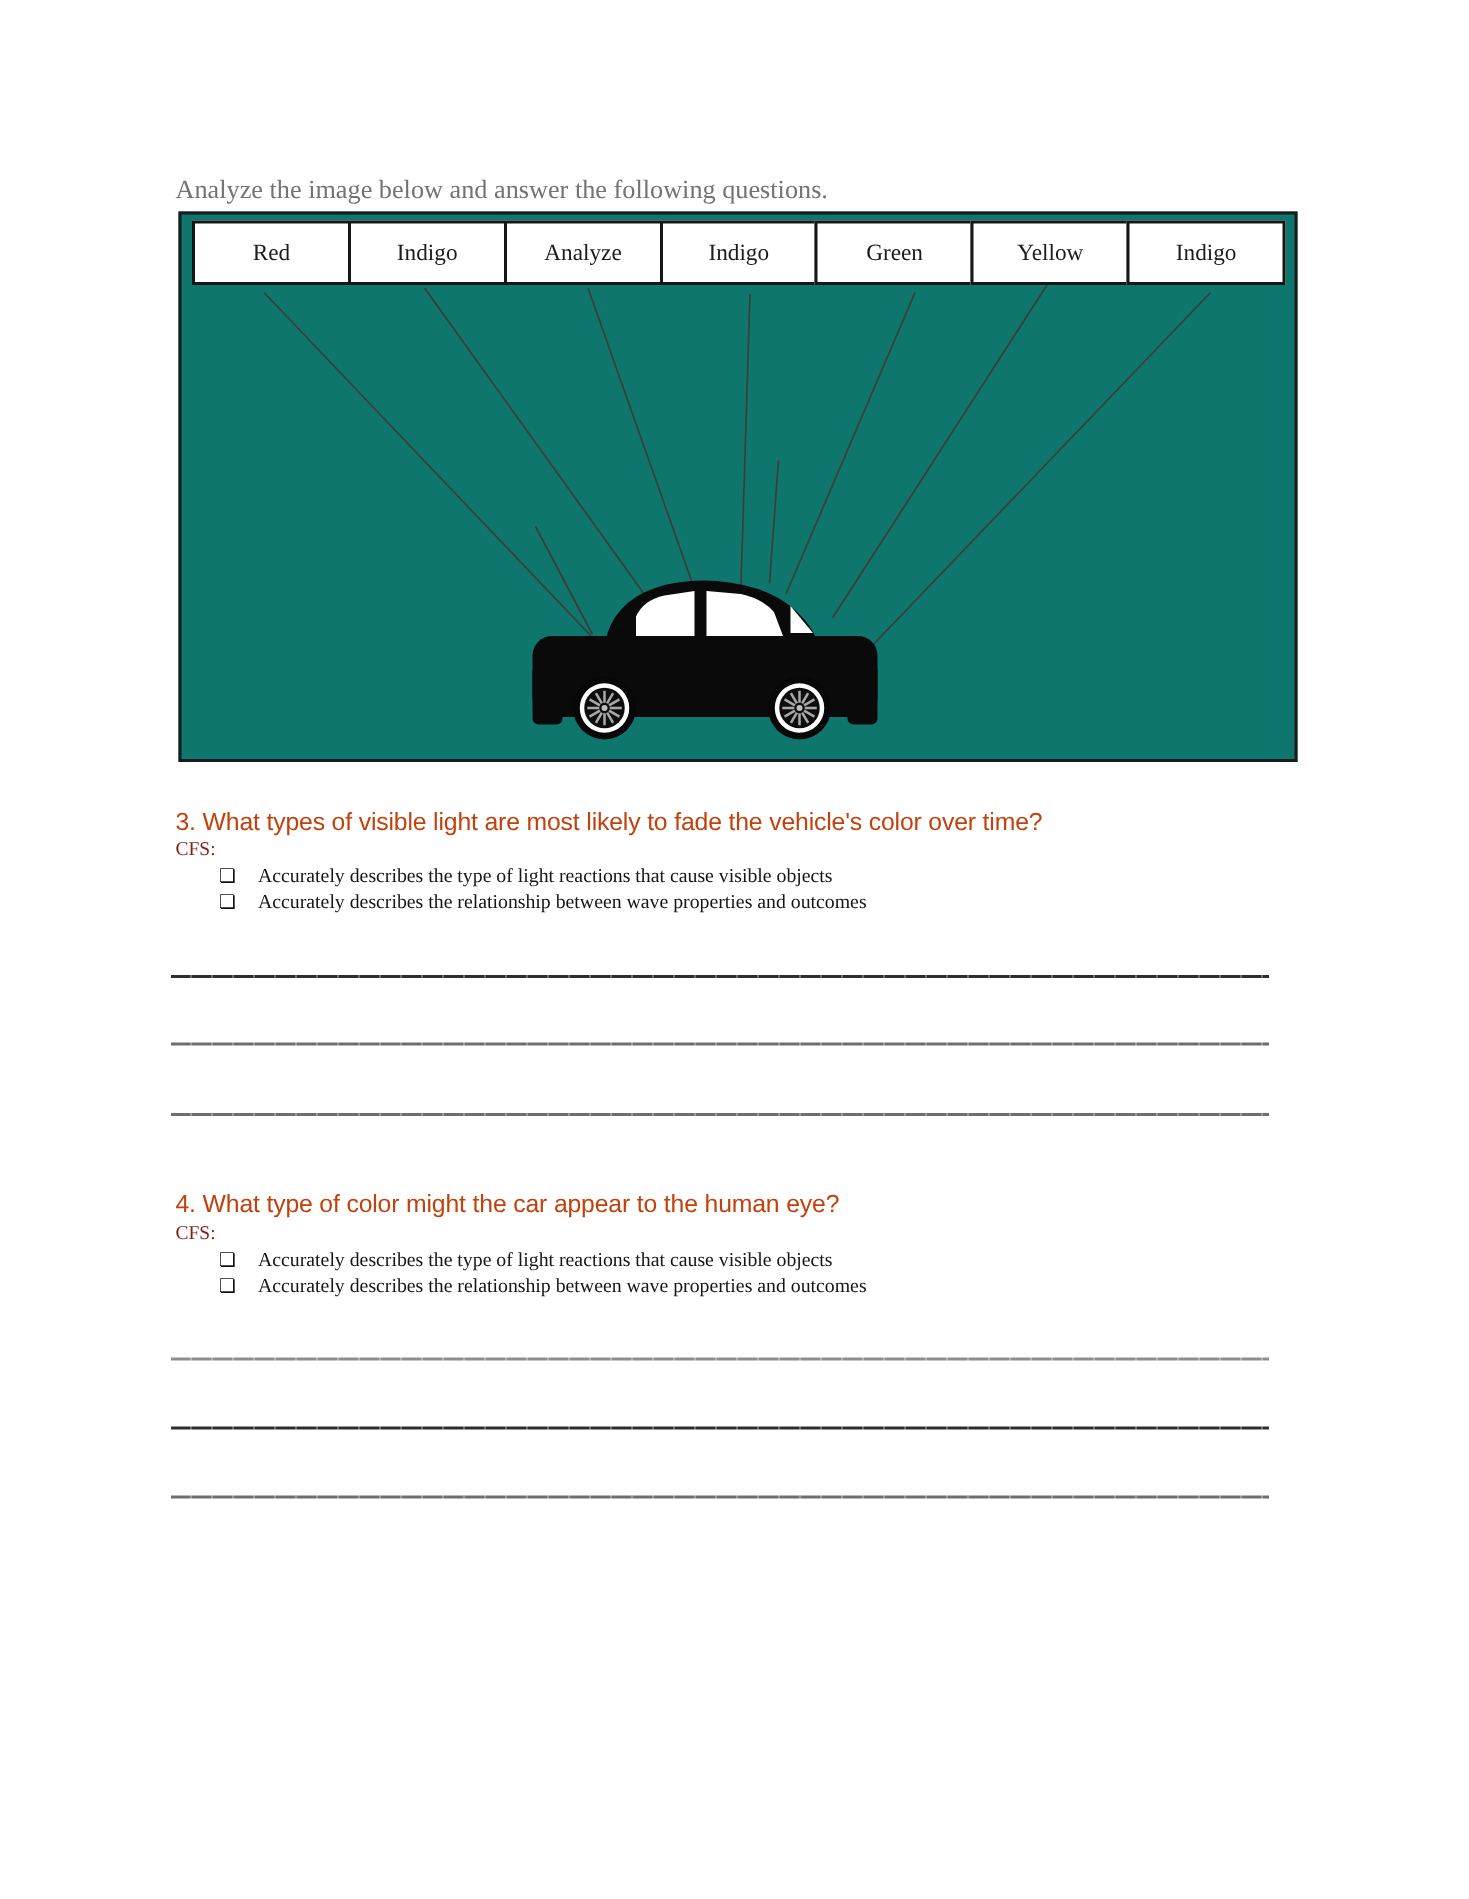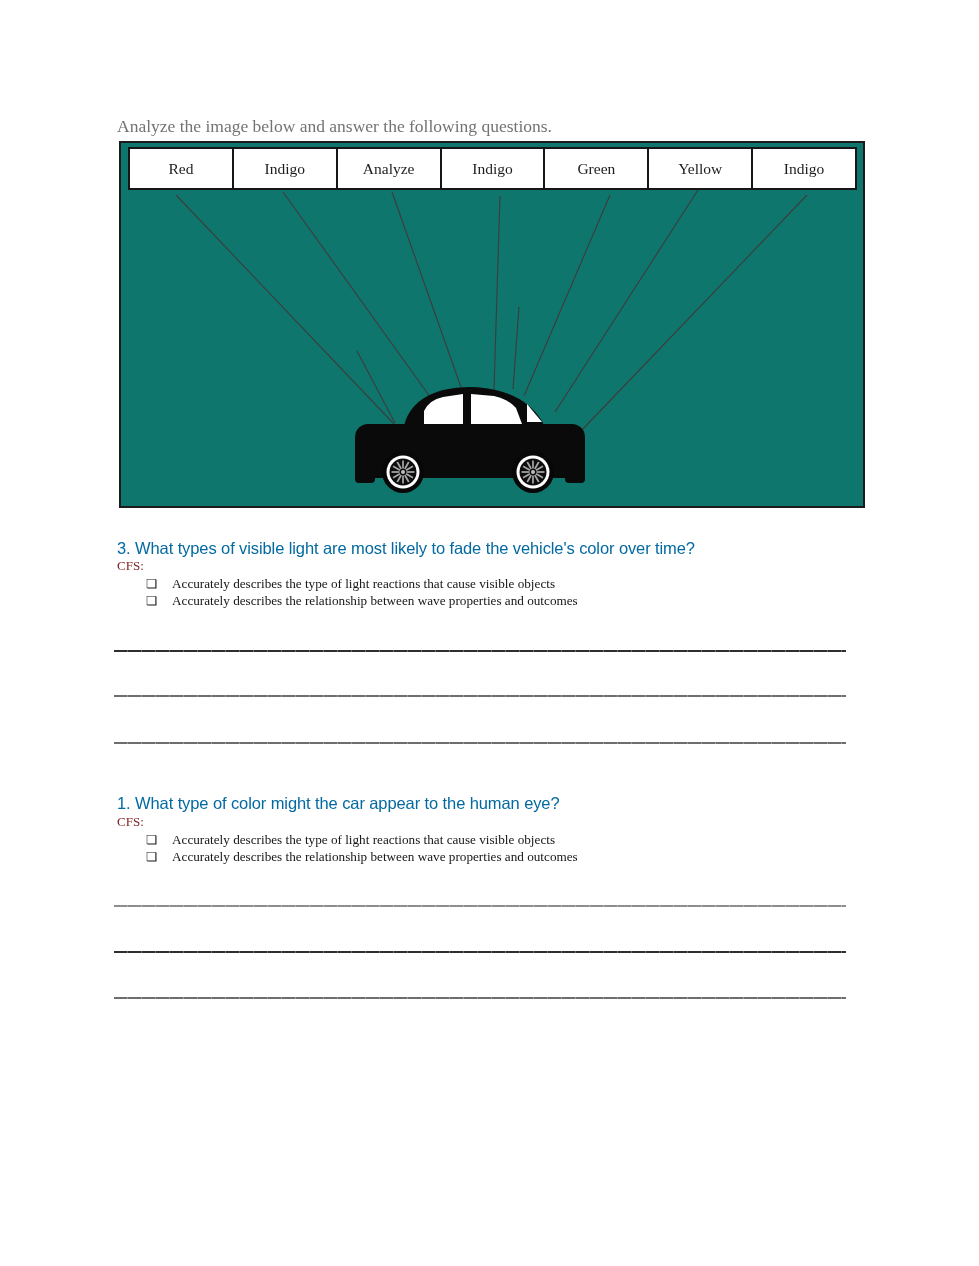--- a/index.html
+++ b/index.html
@@ -29,21 +29,21 @@
     display:flex;align-items:center;justify-content:center;
     font-size:15.5px;color:#1c1c1c;background:#fff;box-sizing:border-box;
   }
   .spectrum-cell:first-child{margin-left:0;}
   .diagram-svg{position:absolute;left:0;top:0;width:742px;height:363px;}
 
   
   .q-heading{
     left:117px;width:740px;
     font-family:"Liberation Sans", sans-serif;
-    font-size:16.5px;line-height:22px;color:#0369a1;letter-spacing:-0.1px;
+    font-size:16.5px;line-height:22px;color:#c2410c;letter-spacing:-0.1px;
   }
   .cfs{left:117px;font-size:13px;line-height:15px;color:#7f1d1d;}
   .cb-row{left:146px;width:640px;font-size:13.2px;line-height:17px;color:#151515;
           display:flex;align-items:baseline;}
   .cb-glyph{width:26px;font-size:12.5px;color:#111;}
   .ans-line{left:114px;width:732px;height:2px;}
   .line-dark{background:repeating-linear-gradient(90deg,#2e2e2e 0 13px,#6b6b6b 13px 14px);height:1.6px;}
   .line-gray{background:repeating-linear-gradient(90deg,#6e6e6e 0 13px,#9a9a9a 13px 14px);}
   .line-light{background:repeating-linear-gradient(90deg,#8d8d8d 0 13px,#b0b0b0 13px 14px);}
 </style>
@@ -125,21 +125,21 @@
   <span>Accurately describes the type of light reactions that cause visible objects</span>
 </div>
 <div class="abs cb-row" style="top:592px">
   <span class="cb-glyph">❏</span>
   <span>Accurately describes the relationship between wave properties and outcomes</span>
 </div>
 <div class="abs ans-line line-dark" style="top:650px"></div>
 <div class="abs ans-line line-gray" style="top:695px"></div>
 <div class="abs ans-line line-gray" style="top:742px"></div>
 
-<div class="abs q-heading" style="top:792px">1. What type of color might the car appear to the human eye?</div>
+<div class="abs q-heading" style="top:792px">4. What type of color might the car appear to the human eye?</div>
 <div class="abs cfs" style="top:814px">CFS:</div>
 <div class="abs cb-row" style="top:831px">
   <span class="cb-glyph">❏</span>
   <span>Accurately describes the type of light reactions that cause visible objects</span>
 </div>
 <div class="abs cb-row" style="top:848px">
   <span class="cb-glyph">❏</span>
   <span>Accurately describes the relationship between wave properties and outcomes</span>
 </div>
 <div class="abs ans-line line-light" style="top:905px"></div>

